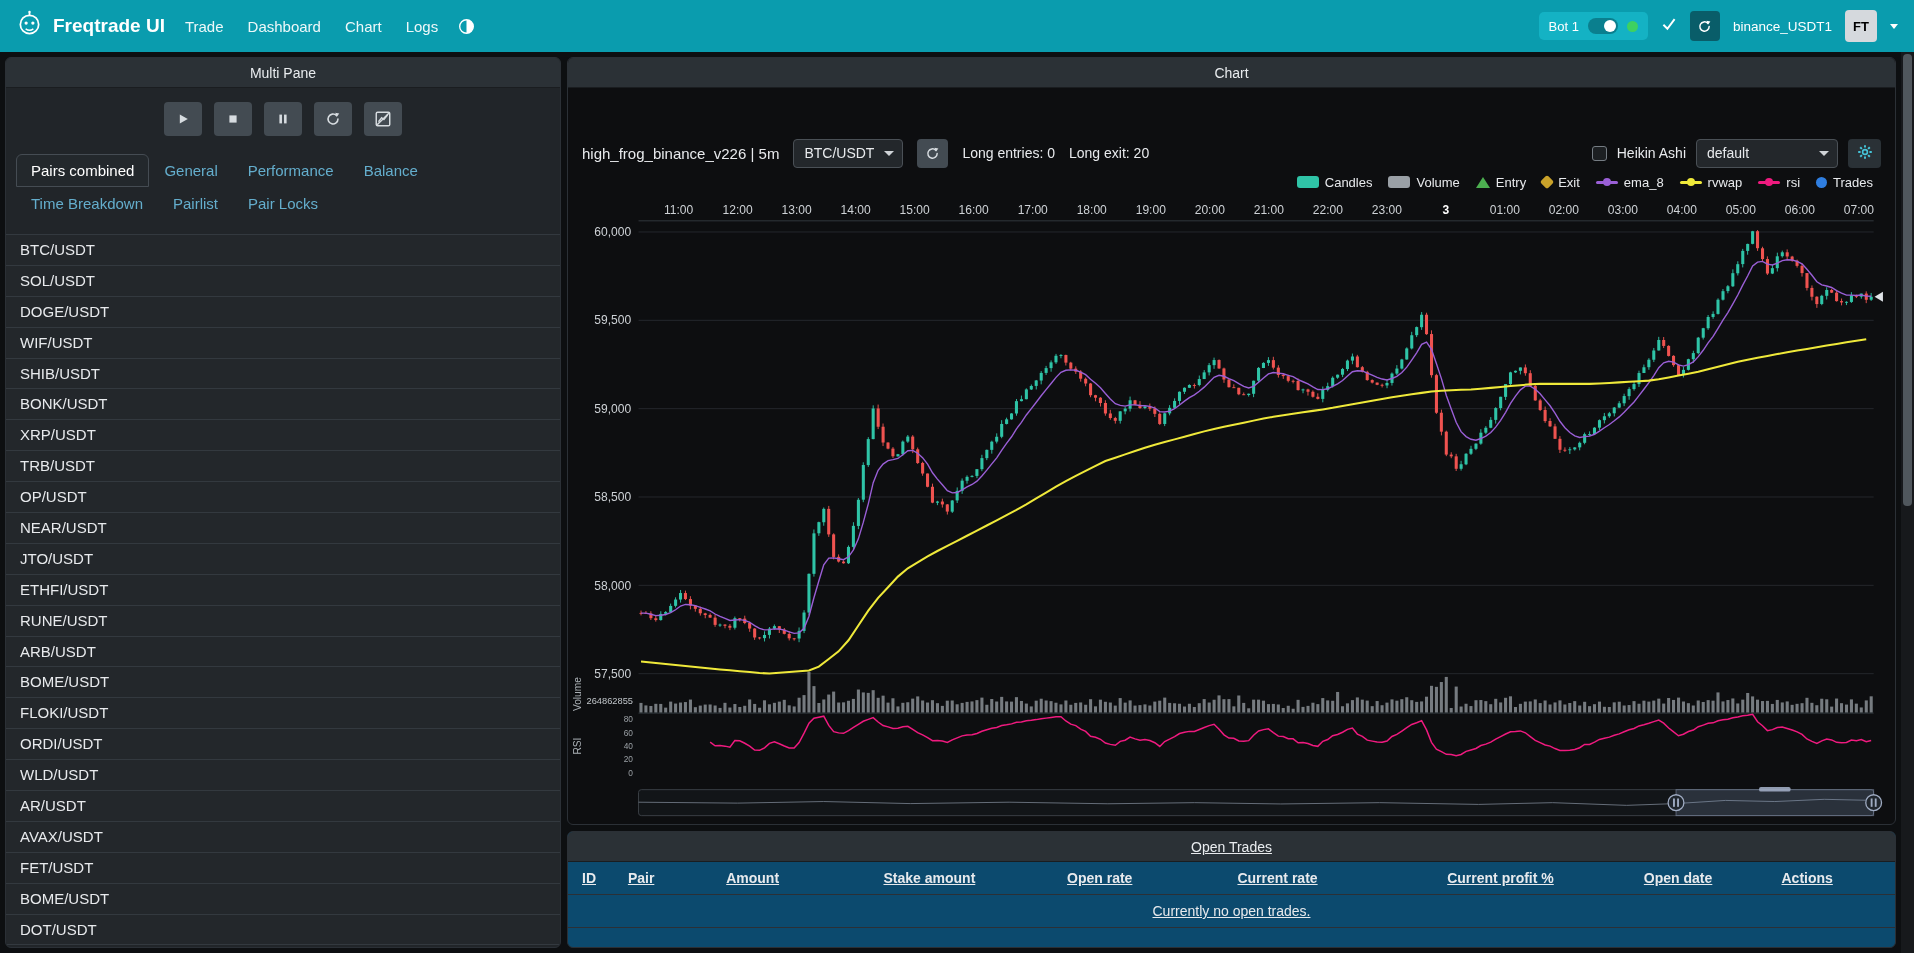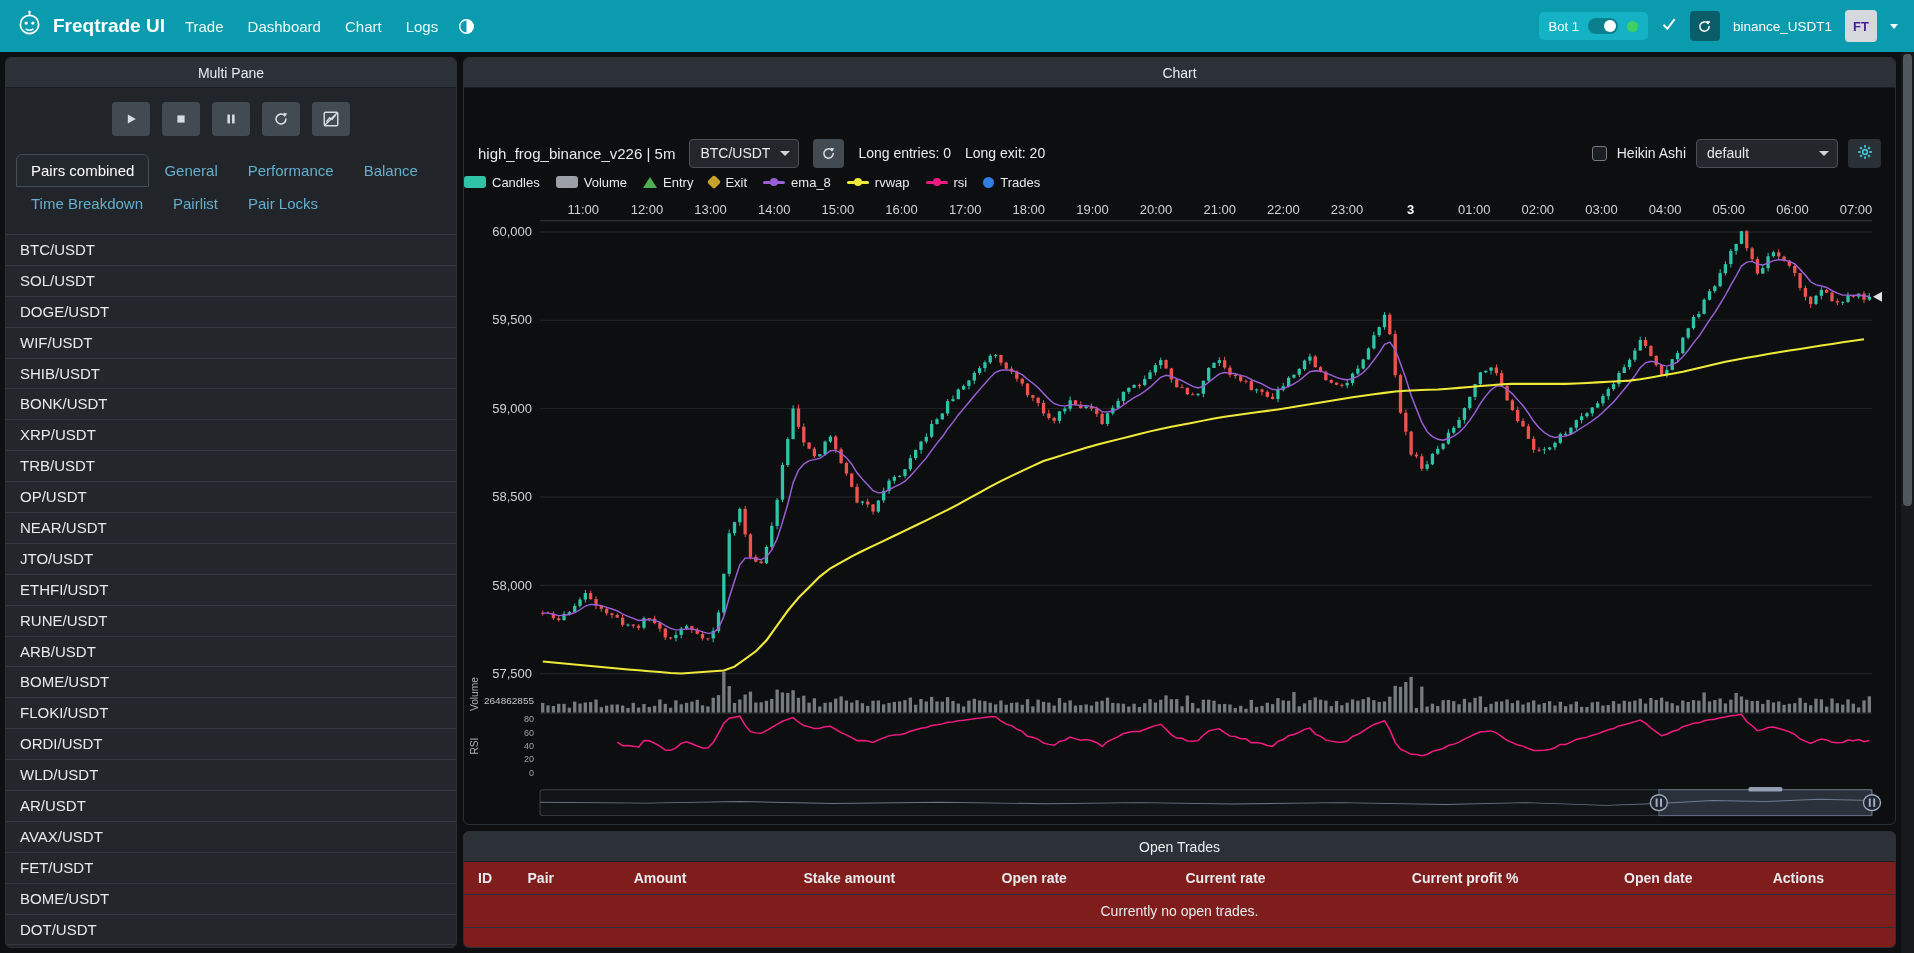--- a/index.html
+++ b/index.html
@@ -16,28 +16,28 @@
   .nav-links { display:flex; gap:24px; align-items:center; }
   .nav-link { font-size:15px; color:rgba(255,255,255,.93); cursor:pointer; }
   .theme-btn { display:flex; align-items:center; }
   .nav-right { margin-left:auto; display:flex; align-items:center; gap:13px; }
   .bot-chip { background:#14b2c4; border-radius:5px; padding:6px 10px; display:flex; align-items:center; gap:9px; font-size:13px; color:#fff; }
   .switch { width:30px; height:16px; border-radius:9px; background:#0a7f8e; position:relative; display:inline-block; }
   .switch::after { content:""; position:absolute; right:2px; top:2px; width:12px; height:12px; border-radius:50%; background:#fff; }
   .status-dot { width:11px; height:11px; border-radius:50%; background:#3ed160; }
   .nav-icon-btn { width:30px; height:30px; border-radius:4px; background:rgba(10,42,50,.55); display:flex; align-items:center; justify-content:center; border:none; color:#fff; cursor:pointer; }
   .exchange-label { font-size:13.5px; color:#fff; }
-  .avatar { width:32px; height:32px; border-radius:4px; background:#d5d9dd; color:#4c1d95; font-weight:bold; font-size:13px; display:flex; align-items:center; justify-content:center; }
+  .avatar { width:32px; height:32px; border-radius:4px; background:#d5d9dd; color:#000000; font-weight:bold; font-size:13px; display:flex; align-items:center; justify-content:center; }
   .caret-down { width:0; height:0; border:4.5px solid transparent; border-top:5.5px solid #fff; margin-top:5px; display:inline-block; }
   
   .content { position:absolute; top:52px; left:0; right:13px; bottom:0; display:flex; gap:6px; padding:5px; }
   .panel { background:#1d2125; border:1px solid #2b3036; border-radius:6px; overflow:hidden; display:flex; flex-direction:column; }
   .panel-header { height:30px; line-height:30px; background:#2b3136; color:#e9ecef; text-align:center; font-size:14px; flex:none; border-bottom:1px solid #1a1d20; }
   
-  .left-panel { width:452px; flex:none; background:#212529; }
+  .left-panel { width:556px; flex:none; background:#212529; }
   .controls { display:flex; justify-content:center; gap:12px; padding:14px 0 10px; }
   .ctl-btn { width:38px; height:34px; background:#434b52; border:none; border-radius:4px; color:#d7dce0; display:flex; align-items:center; justify-content:center; cursor:pointer; }
   .tabs { padding:8px 10px 0; }
   .tab-row { display:flex; }
   .tab { padding:7px 14px; font-size:15px; color:#64aecd; border:1px solid transparent; border-radius:6px 6px 0 0; cursor:pointer; white-space:nowrap; }
   .tab.active { color:#fff; background:#23282c; border-color:#454c53; }
   .pair-list { margin-top:14px; border-top:1px solid #33393f; flex:1; overflow:hidden; }
   .pair-row { height:30.9px; line-height:30.9px; padding-left:14px; font-size:15px; color:#e8eaed; border-bottom:1px solid #33393f; background:#23272b; cursor:pointer; }
   
   .right-col { flex:1; display:flex; flex-direction:column; gap:6px; min-width:0; }
@@ -47,31 +47,31 @@
   .select-wrap { position:relative; display:inline-block; }
   select { appearance:none; -webkit-appearance:none; background:#23272b; border:1px solid #4a5056; color:#e8eaed; font-size:14px; padding:4px 28px 4px 10px; border-radius:4px; font-family:inherit; height:29px; cursor:pointer; }
   .select-wrap::after { content:""; position:absolute; right:9px; top:50%; margin-top:-2px; border:5px solid transparent; border-top-color:#cfd3d7; pointer-events:none; }
   .select-wrap.wide select { min-width:142px; }
   .icon-btn { width:31px; height:29px; background:#434b52; border:none; border-radius:4px; color:#d7dce0; display:flex; align-items:center; justify-content:center; cursor:pointer; }
   .gear-btn { background:#2a3136; color:#45c4d8; width:33px; }
   .counts { font-size:14px; white-space:nowrap; }
   .toolbar-right { margin-left:auto; display:flex; align-items:center; gap:10px; }
   input[type=checkbox] { appearance:none; -webkit-appearance:none; width:15px; height:15px; border:1px solid #757c83; border-radius:3px; background:#1c1f22; cursor:pointer; }
   .hk-label { font-size:14px; }
-  .chart-legend { height:22px; display:flex; justify-content:flex-start; align-items:center; gap:16px; padding-right:22px; font-size:13px; flex:none; }
+  .chart-legend { height:22px; display:flex; justify-content:flex-end; align-items:center; gap:16px; padding-right:22px; font-size:13px; flex:none; }
   .legend-item { display:flex; align-items:center; gap:6px; cursor:pointer; }
   .sw-rect { width:22px; height:12px; border-radius:3px; }
   .sw-triangle { width:0; height:0; border-left:7px solid transparent; border-right:7px solid transparent; border-bottom:11px solid #4caf50; }
   .sw-diamond { width:10px; height:10px; transform:rotate(45deg); border-radius:2px; }
   .sw-line { width:22px; height:3px; border-radius:2px; position:relative; }
   .sw-line::after { content:""; position:absolute; left:50%; top:50%; transform:translate(-50%,-50%); width:8px; height:8px; border-radius:50%; background:inherit; }
   .sw-circle { width:11px; height:11px; border-radius:50%; }
   #chart-svg { display:block; width:100%; height:680px; }
   
-  .trades-panel { flex:1; background:#7f1d1d; }
+  .trades-panel { flex:1; background:#0c4a6e;text-decoration:underline; }
   .trades-head { display:grid; grid-template-columns:3.5% 7.5% 12% 14% 13% 16% 15% 10.5% 8.5%; padding:0 8px; border-bottom:1px solid #2b3036; }
   .trades-head span { padding:8px 6px; font-weight:bold; font-size:14px; white-space:nowrap; }
   .trades-empty { text-align:center; padding:8px; font-size:14px; border-bottom:1px solid #2b3036; }
   
   .page-scrollbar { position:absolute; top:52px; right:0; width:13px; bottom:0; background:#17191c; }
   .page-scrollbar .thumb { position:absolute; top:2px; left:2px; width:9px; height:452px; background:#50575d; border-radius:4px; }
 </style>
 </head>
 <body>
 

